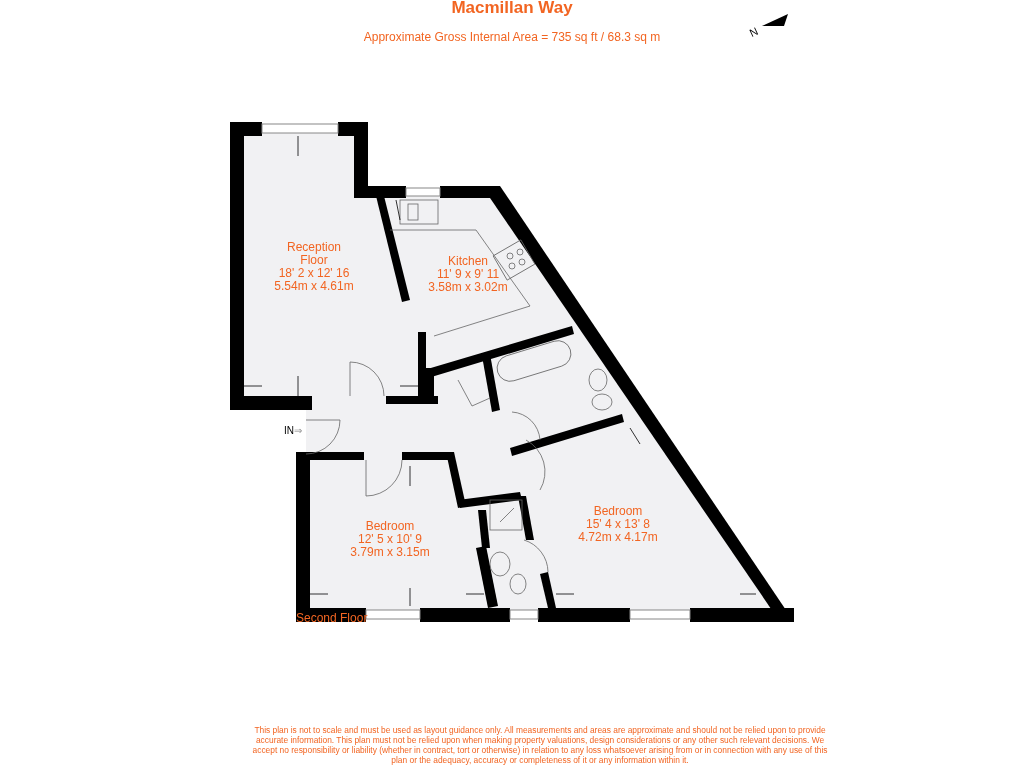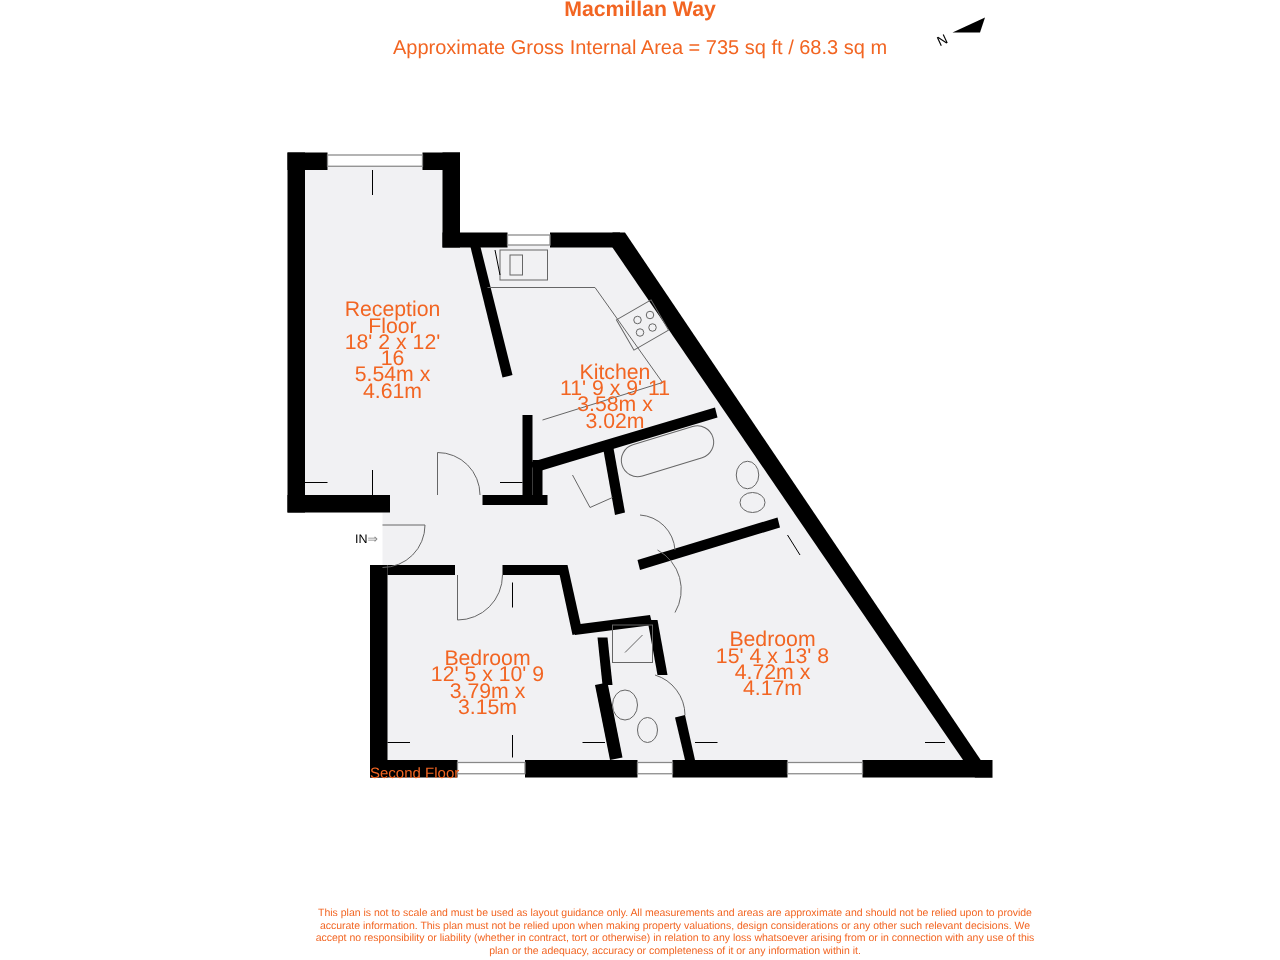--- a/index.html
+++ b/index.html
@@ -1,21 +1,21 @@
 <!DOCTYPE html>
 <html><head>
 <meta charset="utf-8">
 <style>
   html, body { margin: 0; padding: 0; background: #ffffff; }
   body { width: 1024px; height: 768px; position: relative; overflow: hidden; font-family: "Liberation Sans", sans-serif; }
   .title { position: absolute; top: -2px; left: 0; width: 1024px; text-align: center; color: #f26522; font-weight: bold; font-size: 17px; }
-  .subtitle { position: absolute; top: 30px; left: 0; width: 1024px; text-align: center; color: #f26522; font-size: 16px; }
+  .subtitle { position: absolute; top: 30px; left: 0; width: 1024px; text-align: center; color: #f26522; font-size: 12px; }
   .compass { position: absolute; left: 748px; top: 8px; width: 44px; height: 30px; }
   .plan { position: absolute; left: 0; top: 0; width: 1024px; height: 768px; }
-  .room-label { position: absolute; color: #f26522; font-size: 17px; text-align: center; line-height: 13px; }
+  .room-label { position: absolute; color: #f26522; font-size: 12px; text-align: center; line-height: 13px; }
   .floor-label { position: absolute; left: 296px; top: 611px; color: #f26522; font-size: 12px; }
   .in-label { position: absolute; left: 284px; top: 425px; color: #000; font-size: 10px; }
   .disclaimer { position: absolute; left: 220px; top: 725px; width: 584px; text-align: center; color: #f26522; font-size: 8.4px; line-height: 10px; margin-left: 28px; }
 </style>
 </head>
 <body>
 
 <div class="title">Macmillan Way</div>
 <div class="subtitle">Approximate Gross Internal Area = 735 sq ft / 68.3 sq m</div>
 
@@ -115,21 +115,21 @@
   </g>
 </svg>
 
 <div class="room-label" style="left:266px;top:241px;width:96px;">
   <div>Reception</div>
   <div>Floor</div>
   <div>18' 2 x 12' 16</div>
   <div>5.54m x 4.61m</div>
 </div>
 
-<div class="room-label" style="left:444px;top:255px;width:96px;margin-top:36px;">
+<div class="room-label" style="left:420px;top:255px;width:96px;">
   <div>Kitchen</div>
   <div>11' 9 x 9' 11</div>
   <div>3.58m x 3.02m</div>
 </div>
 
 <div class="room-label" style="left:342px;top:520px;width:96px;">
   <div>Bedroom</div>
   <div>12' 5 x 10' 9</div>
   <div>3.79m x 3.15m</div>
 </div>

